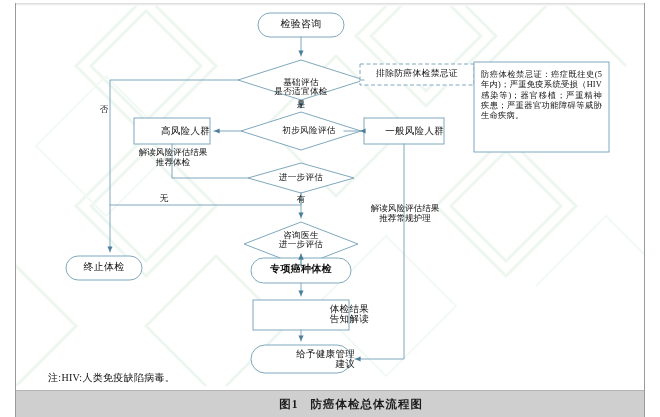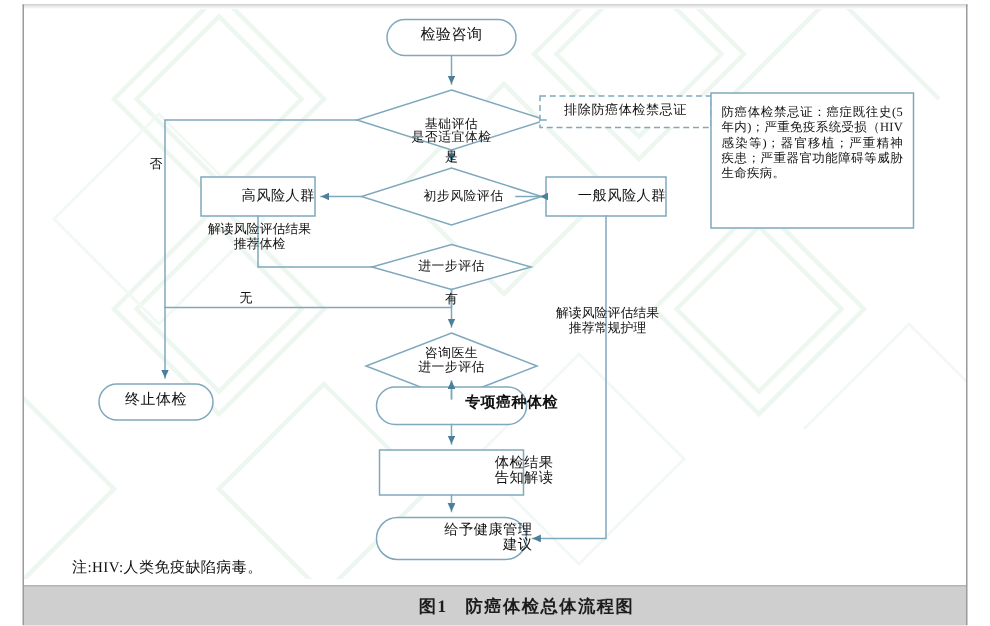--- a/index.html
+++ b/index.html
@@ -66,21 +66,21 @@
     line-height: 1.08;
     color: #111111;
     font-family: "Liberation Serif", "DejaVu Serif", serif;
     letter-spacing: 0.3px;
     white-space: pre-line;
     pointer-events: none;
   }
   .n-terminal { font-size: 10px; }
   .n-process  { font-size: 9.5px; text-align: right; }
   .n-decision { font-size: 8.6px; }
-  .n-strong   { font-size: 10px; font-weight: bold; padding-left: 40px; }
+  .n-strong   { font-size: 10px; font-weight: bold; }
   .edge-label {
     position: absolute;
     font-size: 8.6px;
     color: #111111;
     text-align: center;
     line-height: 1.12;
     white-space: pre-line;
     pointer-events: none;
   }
   .side-note {

